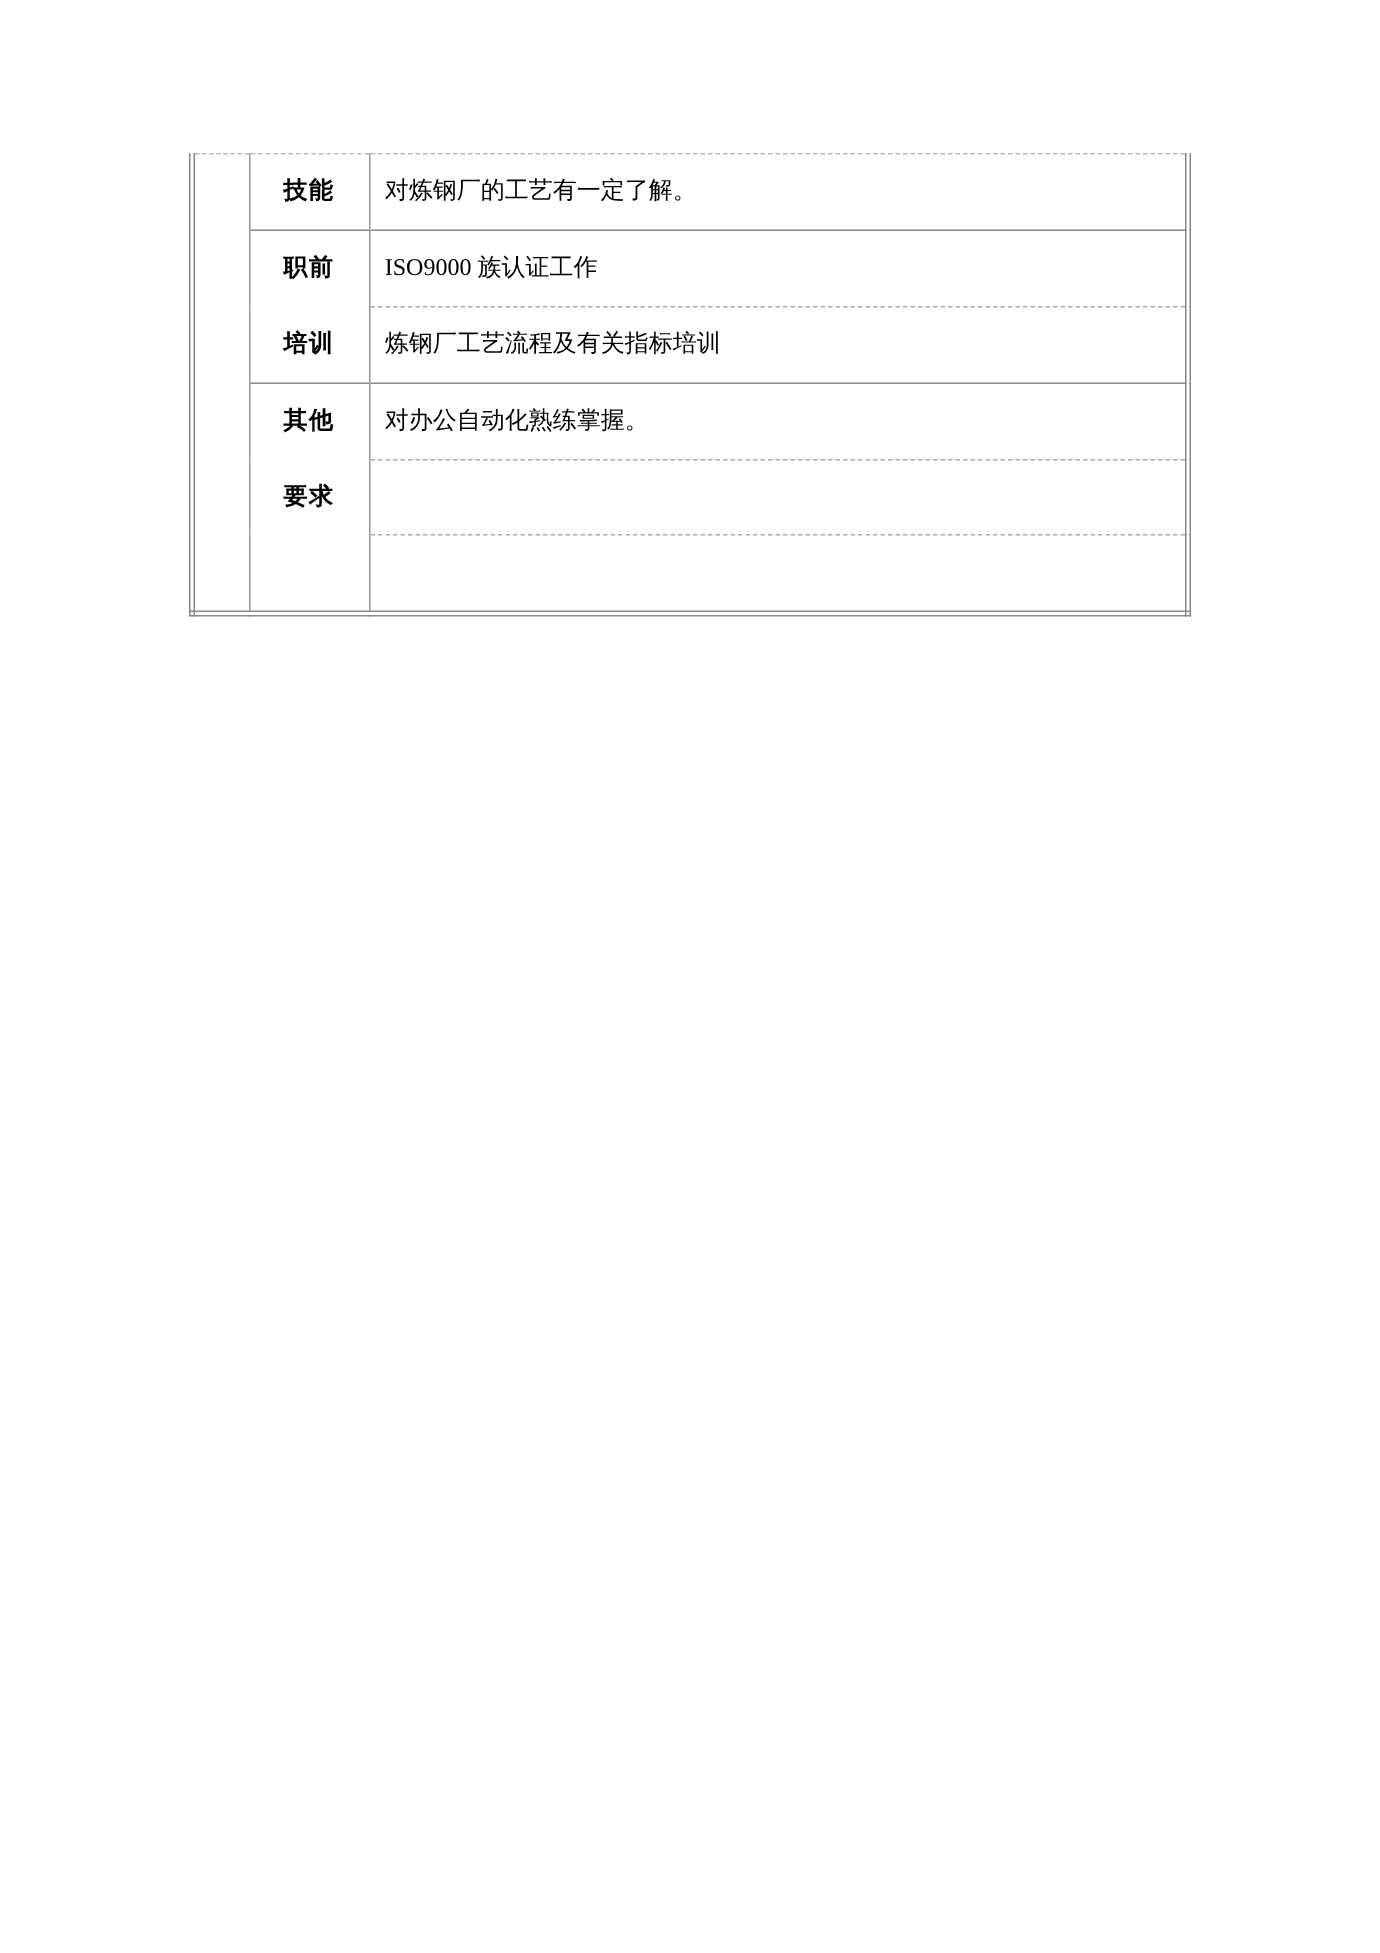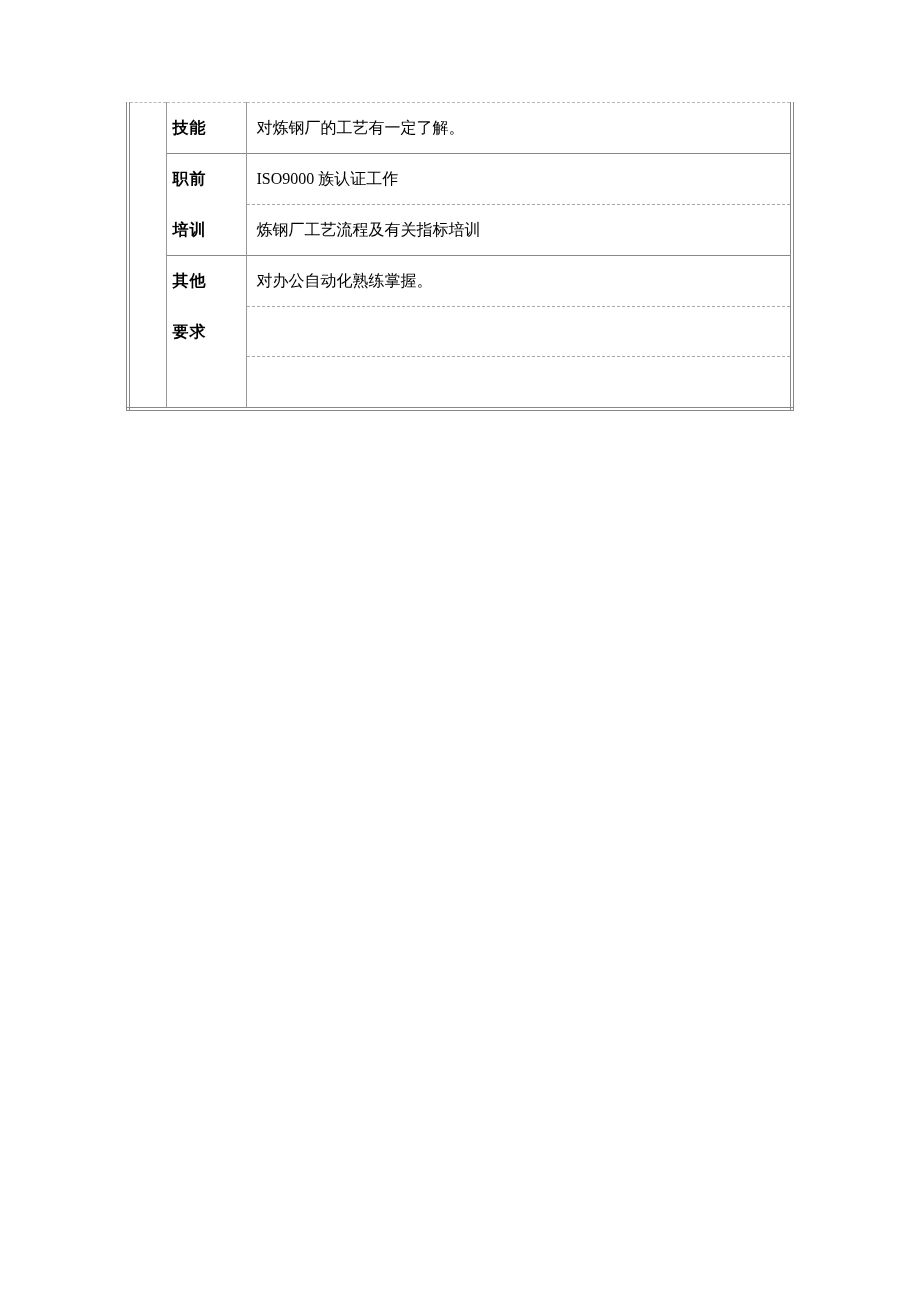--- a/index.html
+++ b/index.html
@@ -31,20 +31,21 @@
     td {
       vertical-align: middle;
       padding: 0;
     }
     td.leftcol {
       width: 38px;
       border-right: 1px solid #999;
     }
     td.labelcol {
       width: 80px;
+      text-align: center;
       font-weight: bold;
       border-right: 1px solid #999;
       padding: 10px 6px;
       line-height: 1.9;
       letter-spacing: 1px;
     }
     td.contentcol {
       padding: 10px 10px;
       line-height: 1.5;
     }

